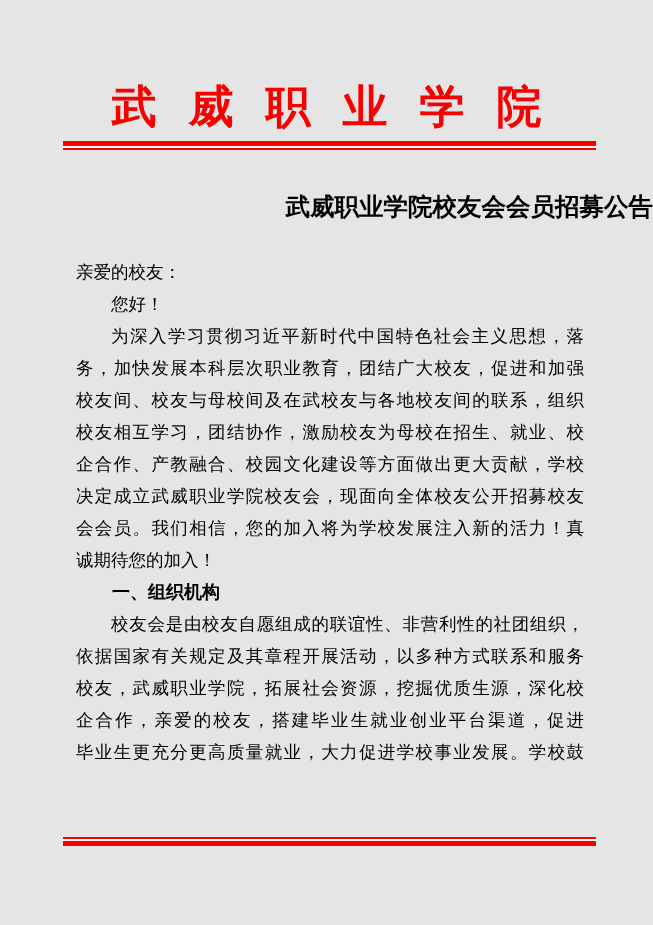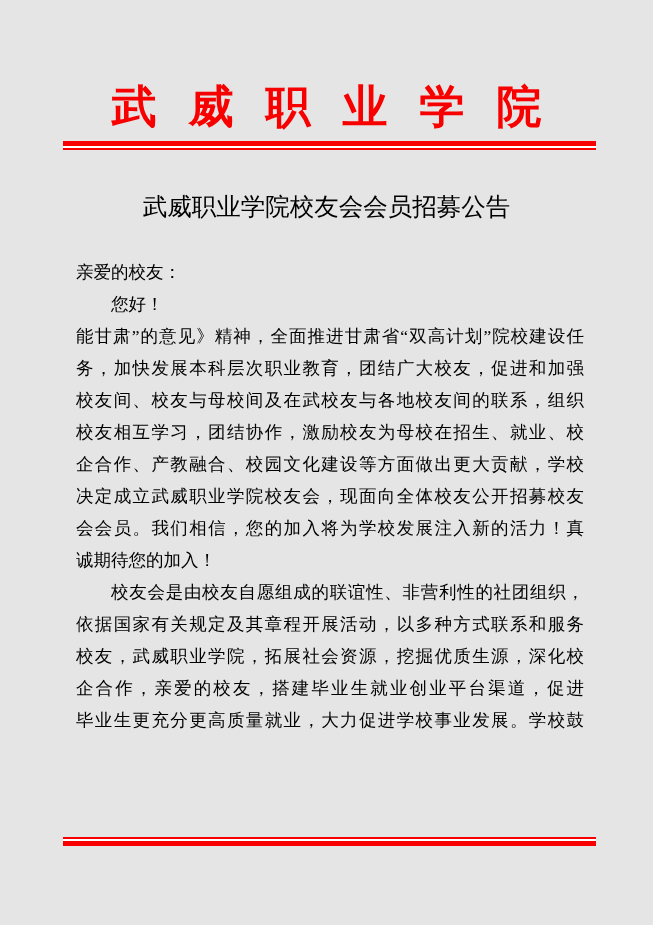--- a/index.html
+++ b/index.html
@@ -55,23 +55,23 @@
     border-top: 2.5px solid var(--accent, #f80000);
     border-bottom: 5px solid var(--accent, #f80000);
     background: #ffffff;
     box-sizing: content-box;
   }
   .doc-title {
     position: absolute;
     top: 191px;
     left: 0;
     width: 100%;
-    text-align: center;
+    text-align: right;
     font-family: "Liberation Serif", serif;
-    font-weight: normal;
+    font-weight: bold;
     font-size: 24.5px;
     line-height: 1.3;
     color: #000000;
     white-space: nowrap;
   }
   .doc-body {
     position: absolute;
     top: 256px;
     left: 76px;
     width: 508px;
@@ -106,28 +106,29 @@
 
   <div class="letterhead">武威职业学院</div>
 
   <div class="head-rule"></div>
 
   <div class="doc-title">武威职业学院校友会会员招募公告</div>
 
   <div class="doc-body" id="doc-lines">
       <div class="ln left">亲爱的校友：</div>
       <div class="ln indent left">您好！</div>
-      <div class="ln justify">能甘肃”的意见》精神，全面推进甘肃省“双高计划”院校建设任</div>
+      <div class="ln indent justify">为深入学习贯彻习近平新时代中国特色社会主义思想，落</div>
       <div class="ln justify">务，加快发展本科层次职业教育，团结广大校友，促进和加强</div>
       <div class="ln justify">校友间、校友与母校间及在武校友与各地校友间的联系，组织</div>
       <div class="ln justify">校友相互学习，团结协作，激励校友为母校在招生、就业、校</div>
       <div class="ln justify">企合作、产教融合、校园文化建设等方面做出更大贡献，学校</div>
       <div class="ln justify">决定成立武威职业学院校友会，现面向全体校友公开招募校友</div>
       <div class="ln justify">会会员。我们相信，您的加入将为学校发展注入新的活力！真</div>
       <div class="ln left">诚期待您的加入！</div>
+      <div class="ln heading">一、组织机构</div>
       <div class="ln indent justify">校友会是由校友自愿组成的联谊性、非营利性的社团组织，</div>
       <div class="ln justify">依据国家有关规定及其章程开展活动，以多种方式联系和服务</div>
       <div class="ln justify">校友，武威职业学院，拓展社会资源，挖掘优质生源，深化校</div>
       <div class="ln justify">企合作，亲爱的校友，搭建毕业生就业创业平台渠道，促进</div>
       <div class="ln justify">毕业生更充分更高质量就业，大力促进学校事业发展。学校鼓</div>
     </div>
 
   <div class="foot-rule"></div>
 
 </div>

